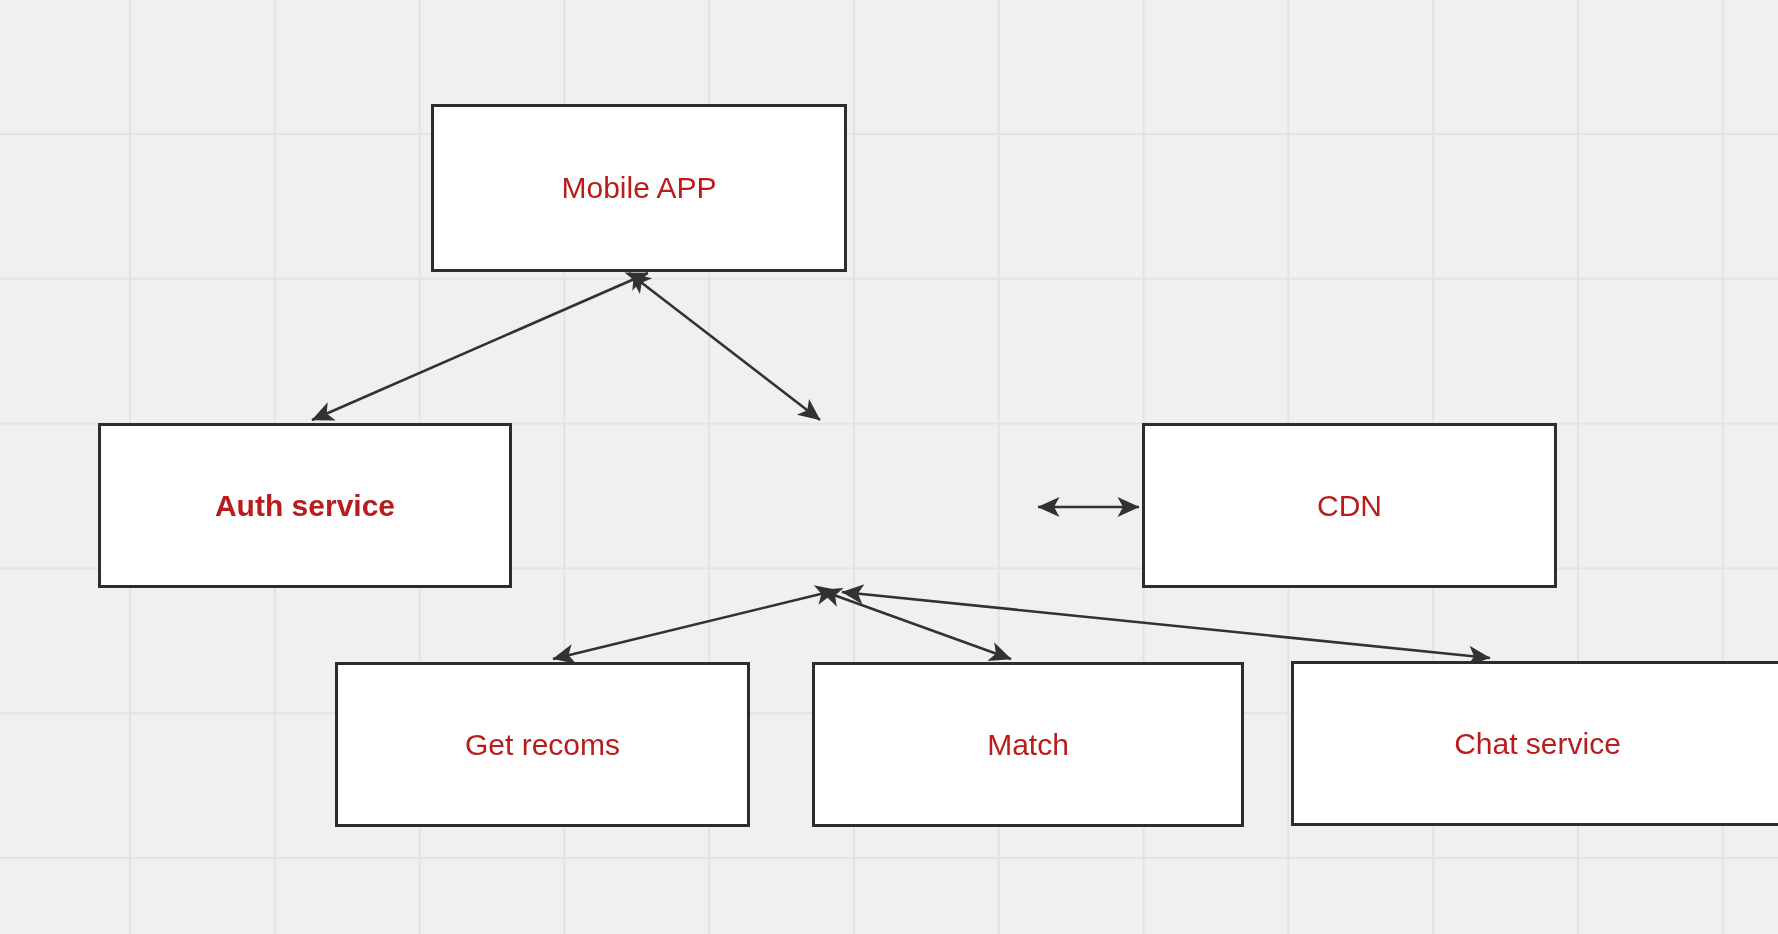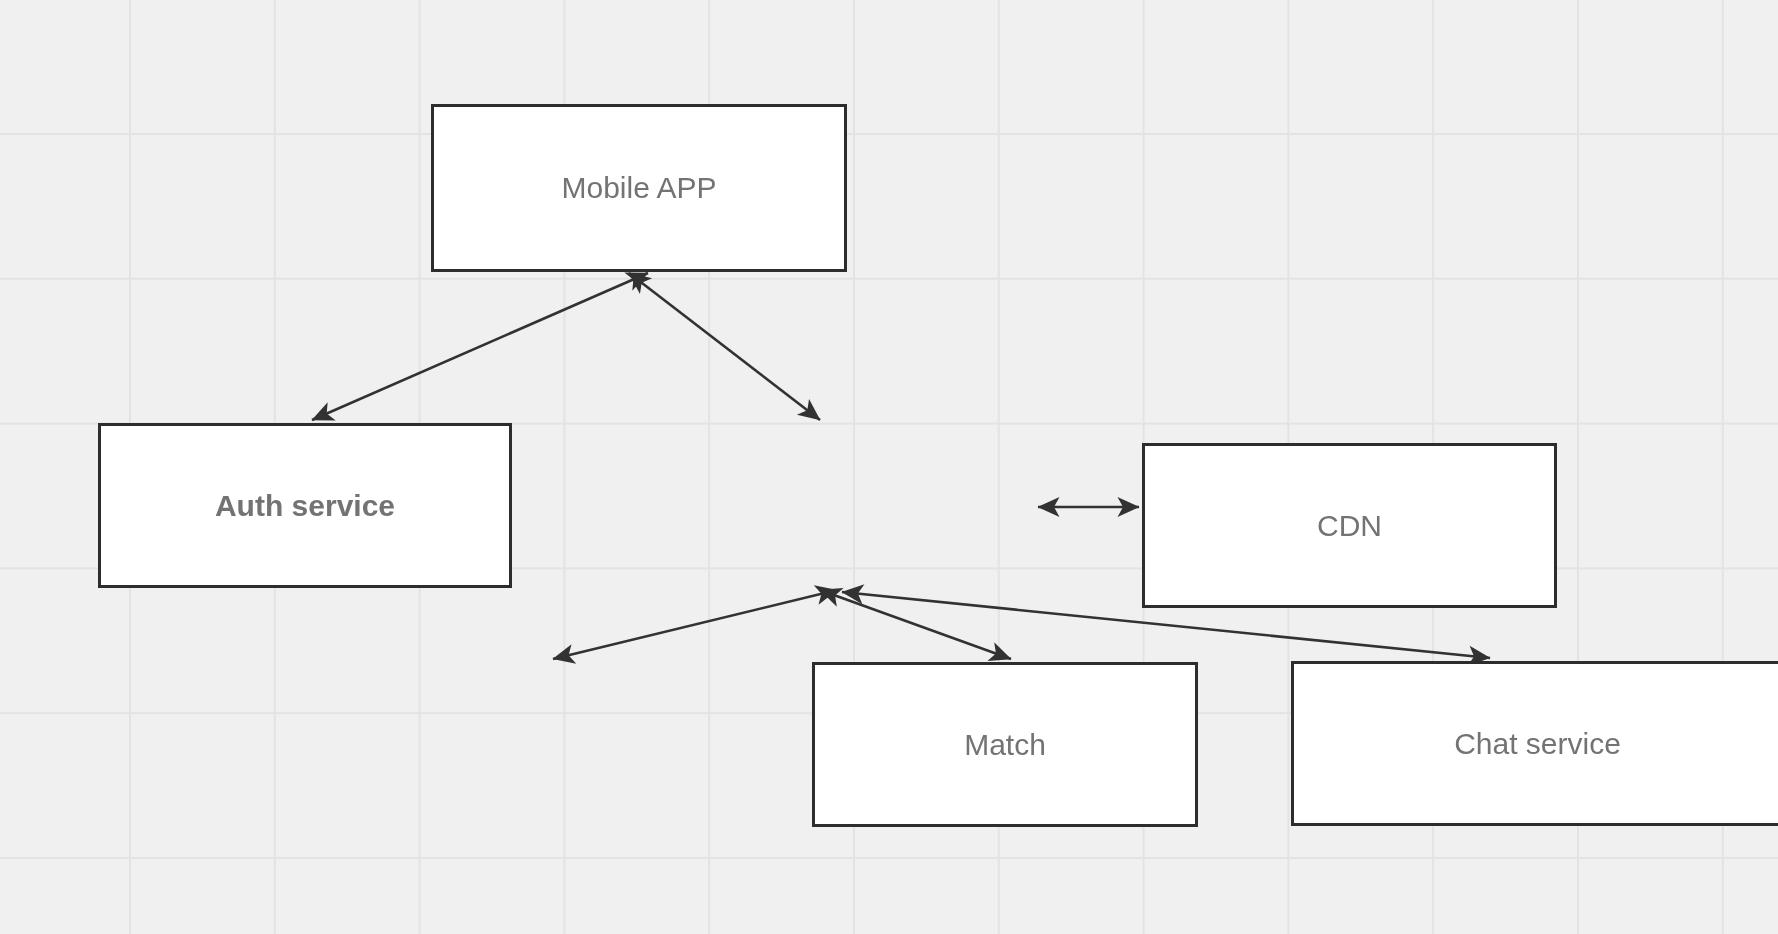--- a/index.html
+++ b/index.html
@@ -36,31 +36,31 @@
     background: #ffffff;
     border: 3px solid #2d2d2d;
     display: flex;
     align-items: center;
     justify-content: center;
     cursor: default;
   }
   .node-label {
     font-size: 30px;
     line-height: 1.2;
-    color: #737373;
+    color: #b91c1c;
     white-space: nowrap;
     text-align: left;
   }
   
   .n-mobile-app   { left: 431px;  top: 104px; width: 416px; height: 168px; }
   .n-auth-service { left: 98px;   top: 423px; width: 414px; height: 165px; font-weight: bold; }
   .n-main-service { left: 620px;  top: 423px; width: 415px; height: 167px; }
-  .n-cdn          { left: 1142px; top: 423px; width: 415px; height: 165px; margin-top: 20px; }
+  .n-cdn          { left: 1142px; top: 423px; width: 415px; height: 165px; }
   .n-get-recoms   { left: 335px;  top: 662px; width: 415px; height: 165px; }
-  .n-match        { left: 812px;  top: 662px; width: 386px; height: 165px; }
+  .n-match        { left: 812px;  top: 662px; width: 432px; height: 165px; }
   .n-chat-service { left: 1291px; top: 661px; width: 493px; height: 165px; }
 </style>
 </head>
 <body>
 
 <div class="canvas">
 
   <svg class="edges-layer" width="1778" height="934" viewBox="0 0 1778 934" xmlns="http://www.w3.org/2000/svg">
     <defs>
       <marker id="arrowhead" viewBox="0 0 24 22" markerUnits="userSpaceOnUse" markerWidth="24" markerHeight="22" refX="22.5" refY="11" orient="auto-start-reverse">
@@ -83,20 +83,23 @@
 
   <div class="node n-auth-service">
     <span class="node-label">Auth service</span>
   </div>
 
 
   <div class="node n-cdn">
     <span class="node-label">CDN</span>
   </div>
 
+  <div class="node n-get-recoms">
+    <span class="node-label">Get recoms</span>
+  </div>
 
   <div class="node n-match">
     <span class="node-label">Match</span>
   </div>
 
   <div class="node n-chat-service">
     <span class="node-label">Chat service</span>
   </div>
 
 </div>

